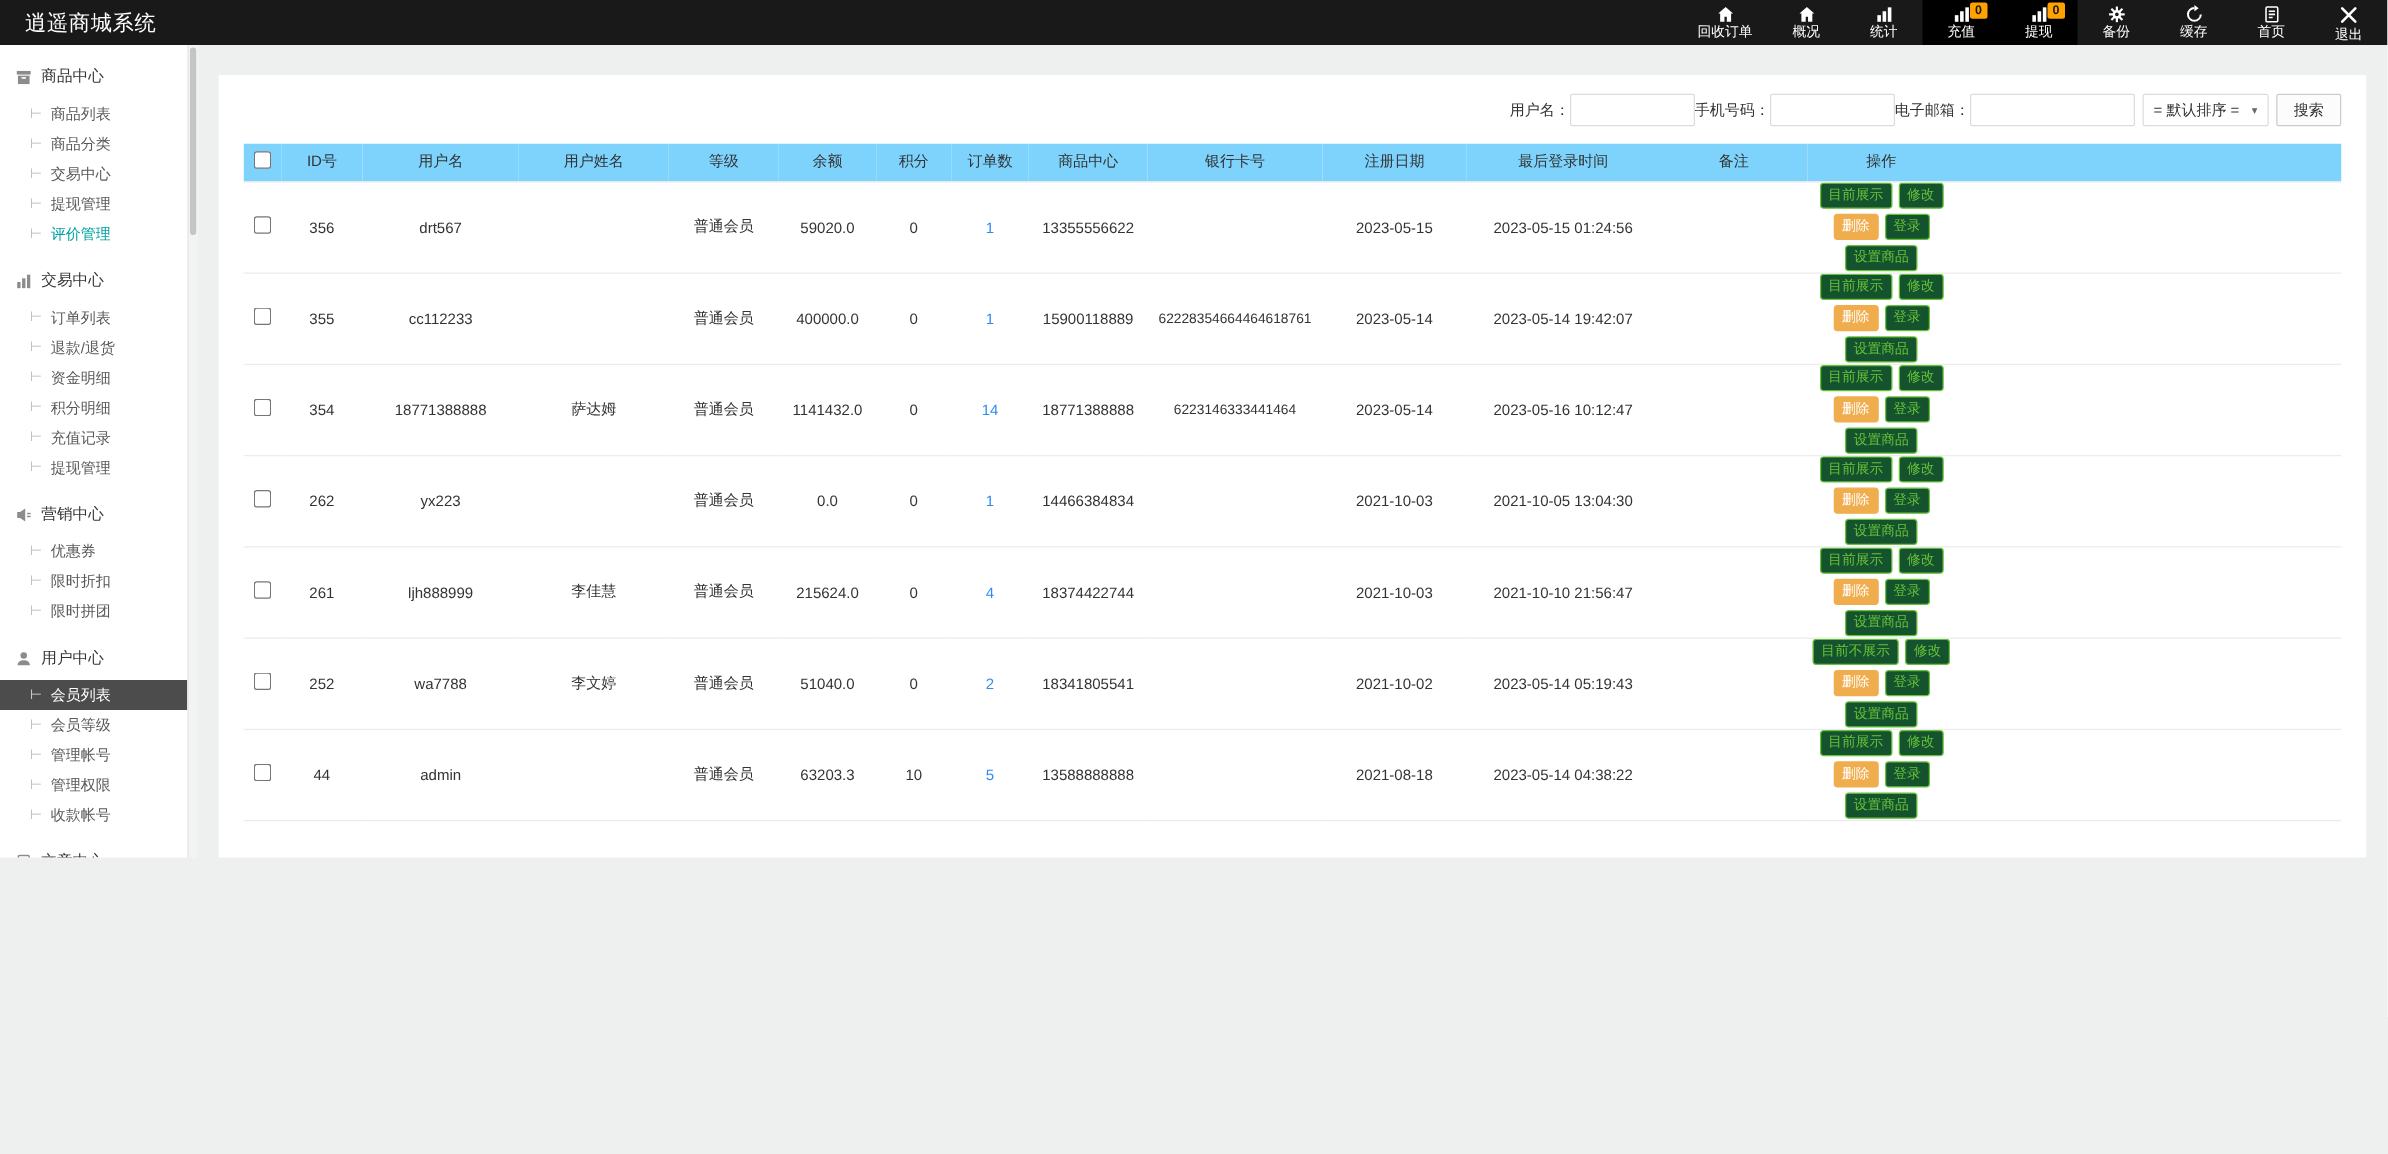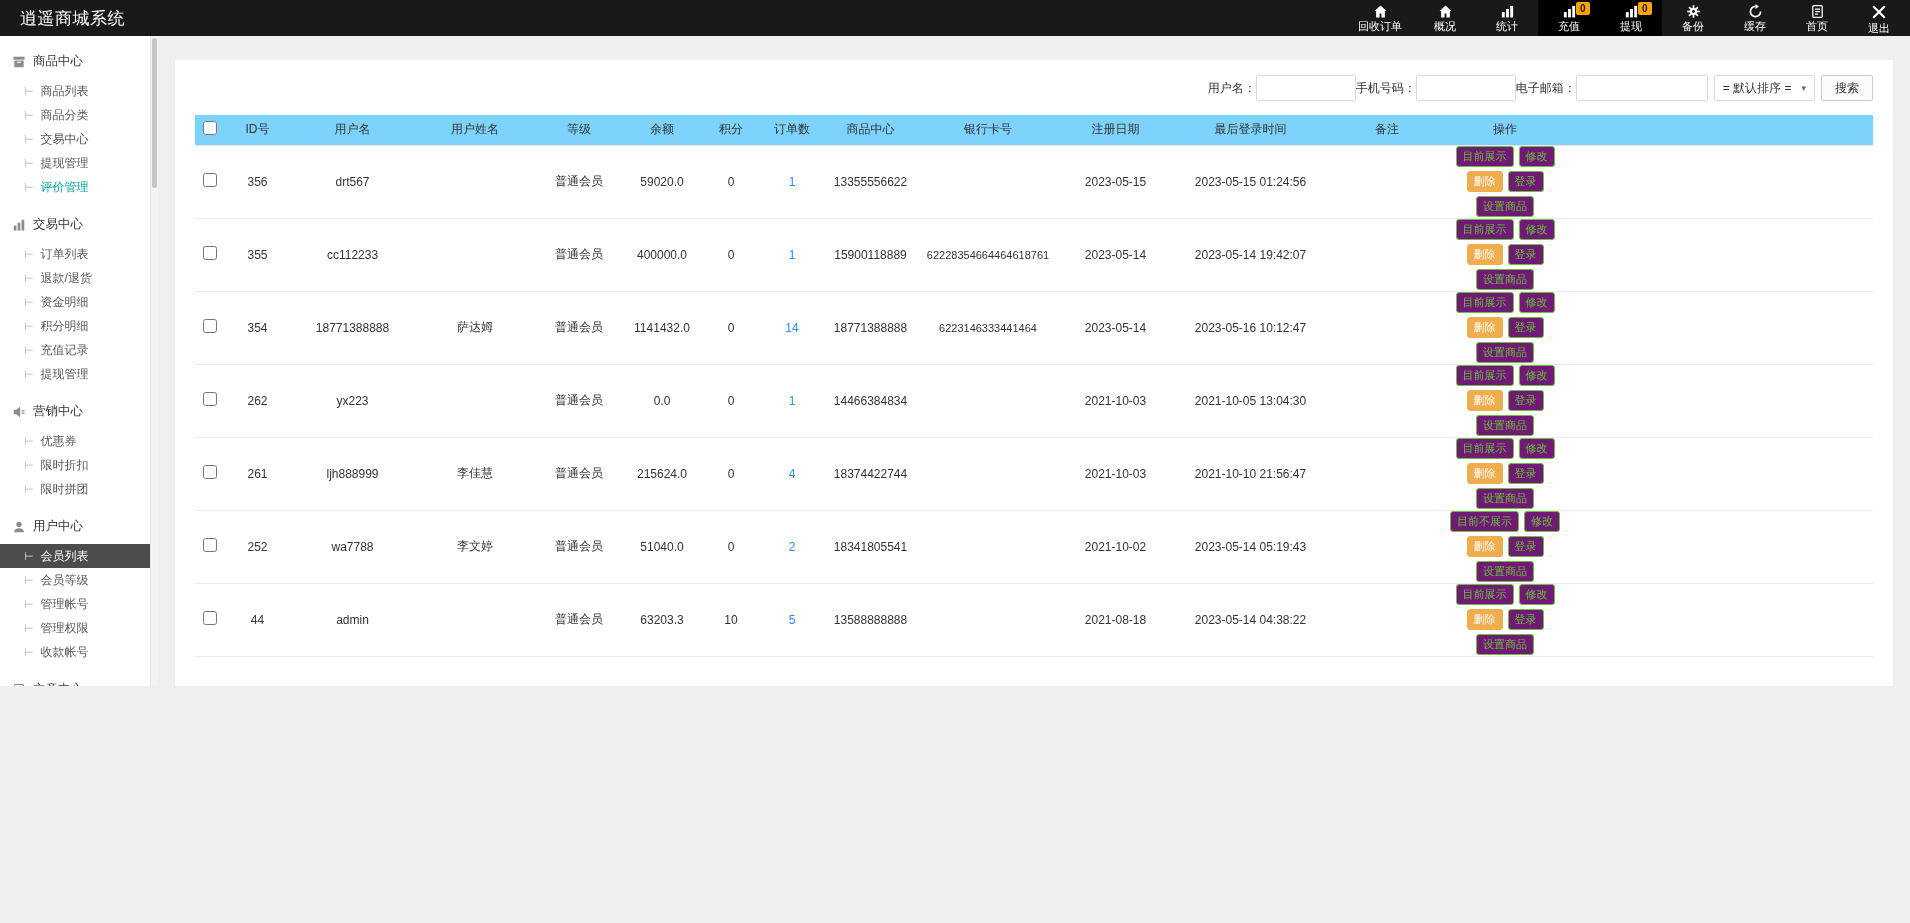--- a/index.html
+++ b/index.html
@@ -51,21 +51,21 @@
 
   
   .member-table{width:100%;border-collapse:collapse;table-layout:fixed}
   .member-table thead th{background:#7dd3fc;height:30px;font-weight:normal;font-size:12px;color:#333;text-align:center;border-bottom:1px solid #e8e8e8}
   .member-table tbody td{border-bottom:1px solid #ececec;height:73px;text-align:center;font-size:12px;color:#333;vertical-align:middle;overflow:hidden}
   .member-table tbody td:nth-child(10){font-size:11px}
   td.balance{color:var(--balance,#ff6a00)}
   .orders-link{color:var(--link,#2d8cf0);text-decoration:none;cursor:pointer}
   td.red{color:var(--alert,#e60000)}
   .btns{display:flex;flex-wrap:wrap;gap:4px 5px;justify-content:center;align-items:center;padding:0 2px}
-  .btn{font-size:11px;line-height:1;padding:4px 6px;border-radius:3px;border:1px solid var(--btn_green,#67c23a);color:var(--btn_green,#5daf34);background:#701a75;cursor:pointer;white-space:nowrap}
+  .btn{font-size:11px;line-height:1;padding:4px 6px;border-radius:3px;border:1px solid var(--btn_green,#67c23a);color:var(--btn_green,#5daf34);background:#14532d;cursor:pointer;white-space:nowrap}
   .btn.warn{background:var(--btn_warn,#f0ad4e);border-color:var(--btn_warn,#eba03a);color:#fff}
 
   .batch-row{display:flex;align-items:center;gap:9px;padding:13px 0 0 8px}
   .batch-btn{border:1px solid #ccc;background:#f5f5f5;padding:5px 10px;border-radius:2px;font-size:12px;color:#333;cursor:pointer}
   input[type=checkbox]{width:14px;height:14px;cursor:pointer}
 </style>
 </head>
 <body>
 
 <div class="topbar">

